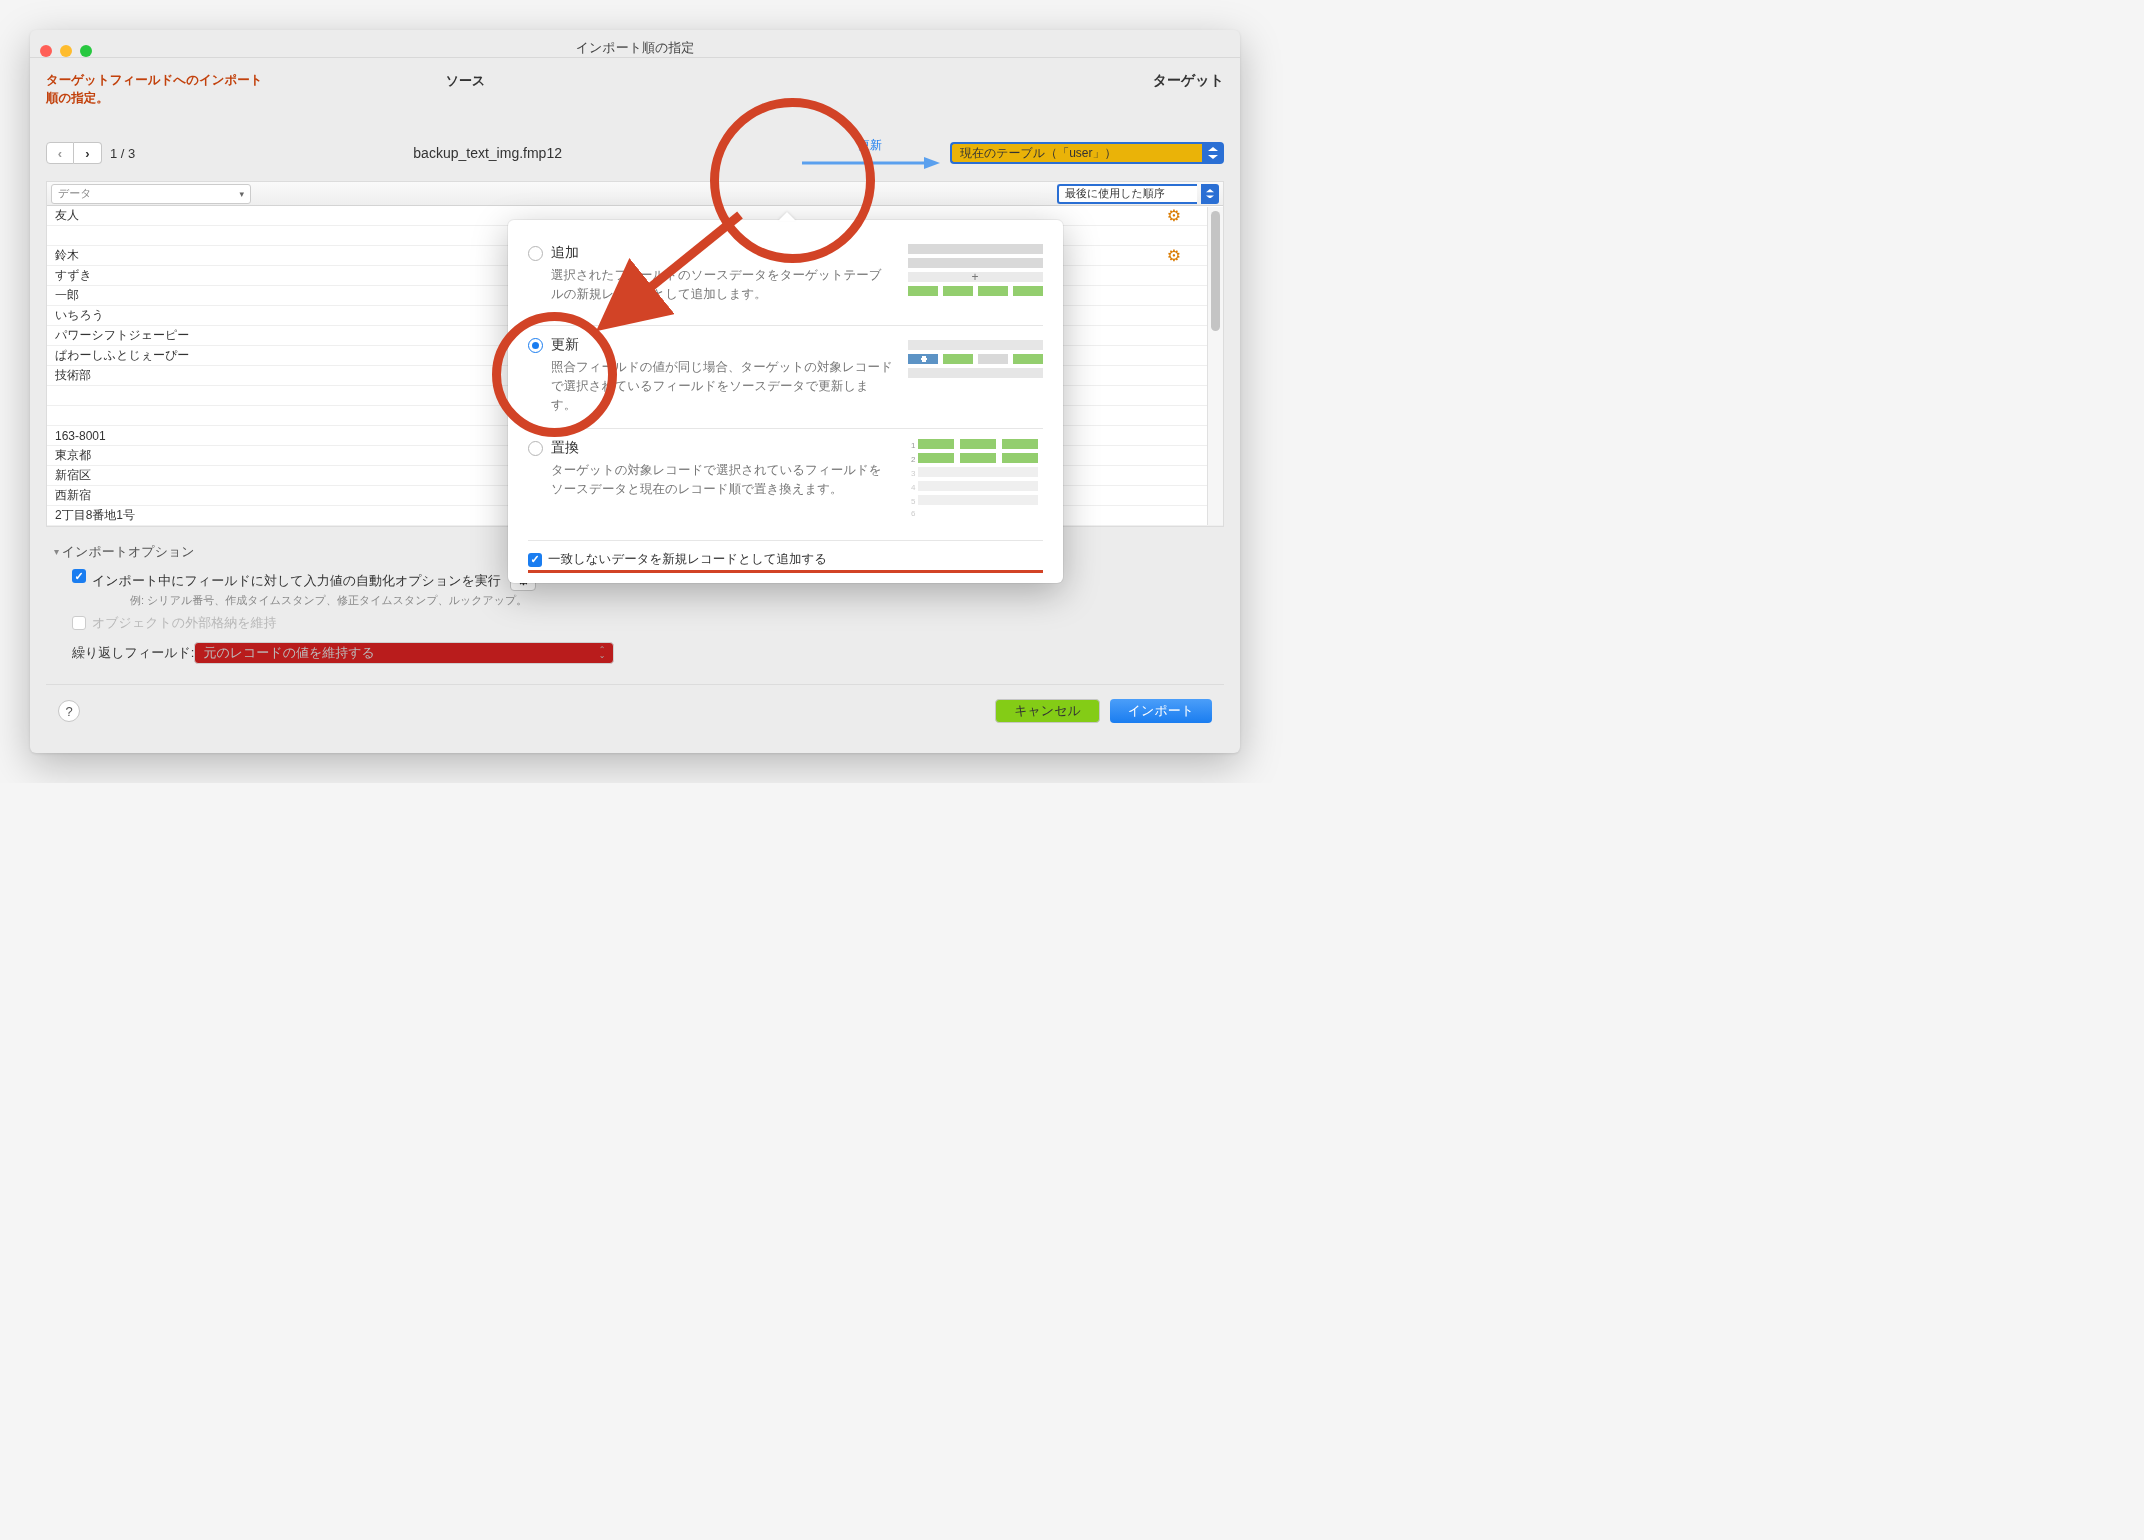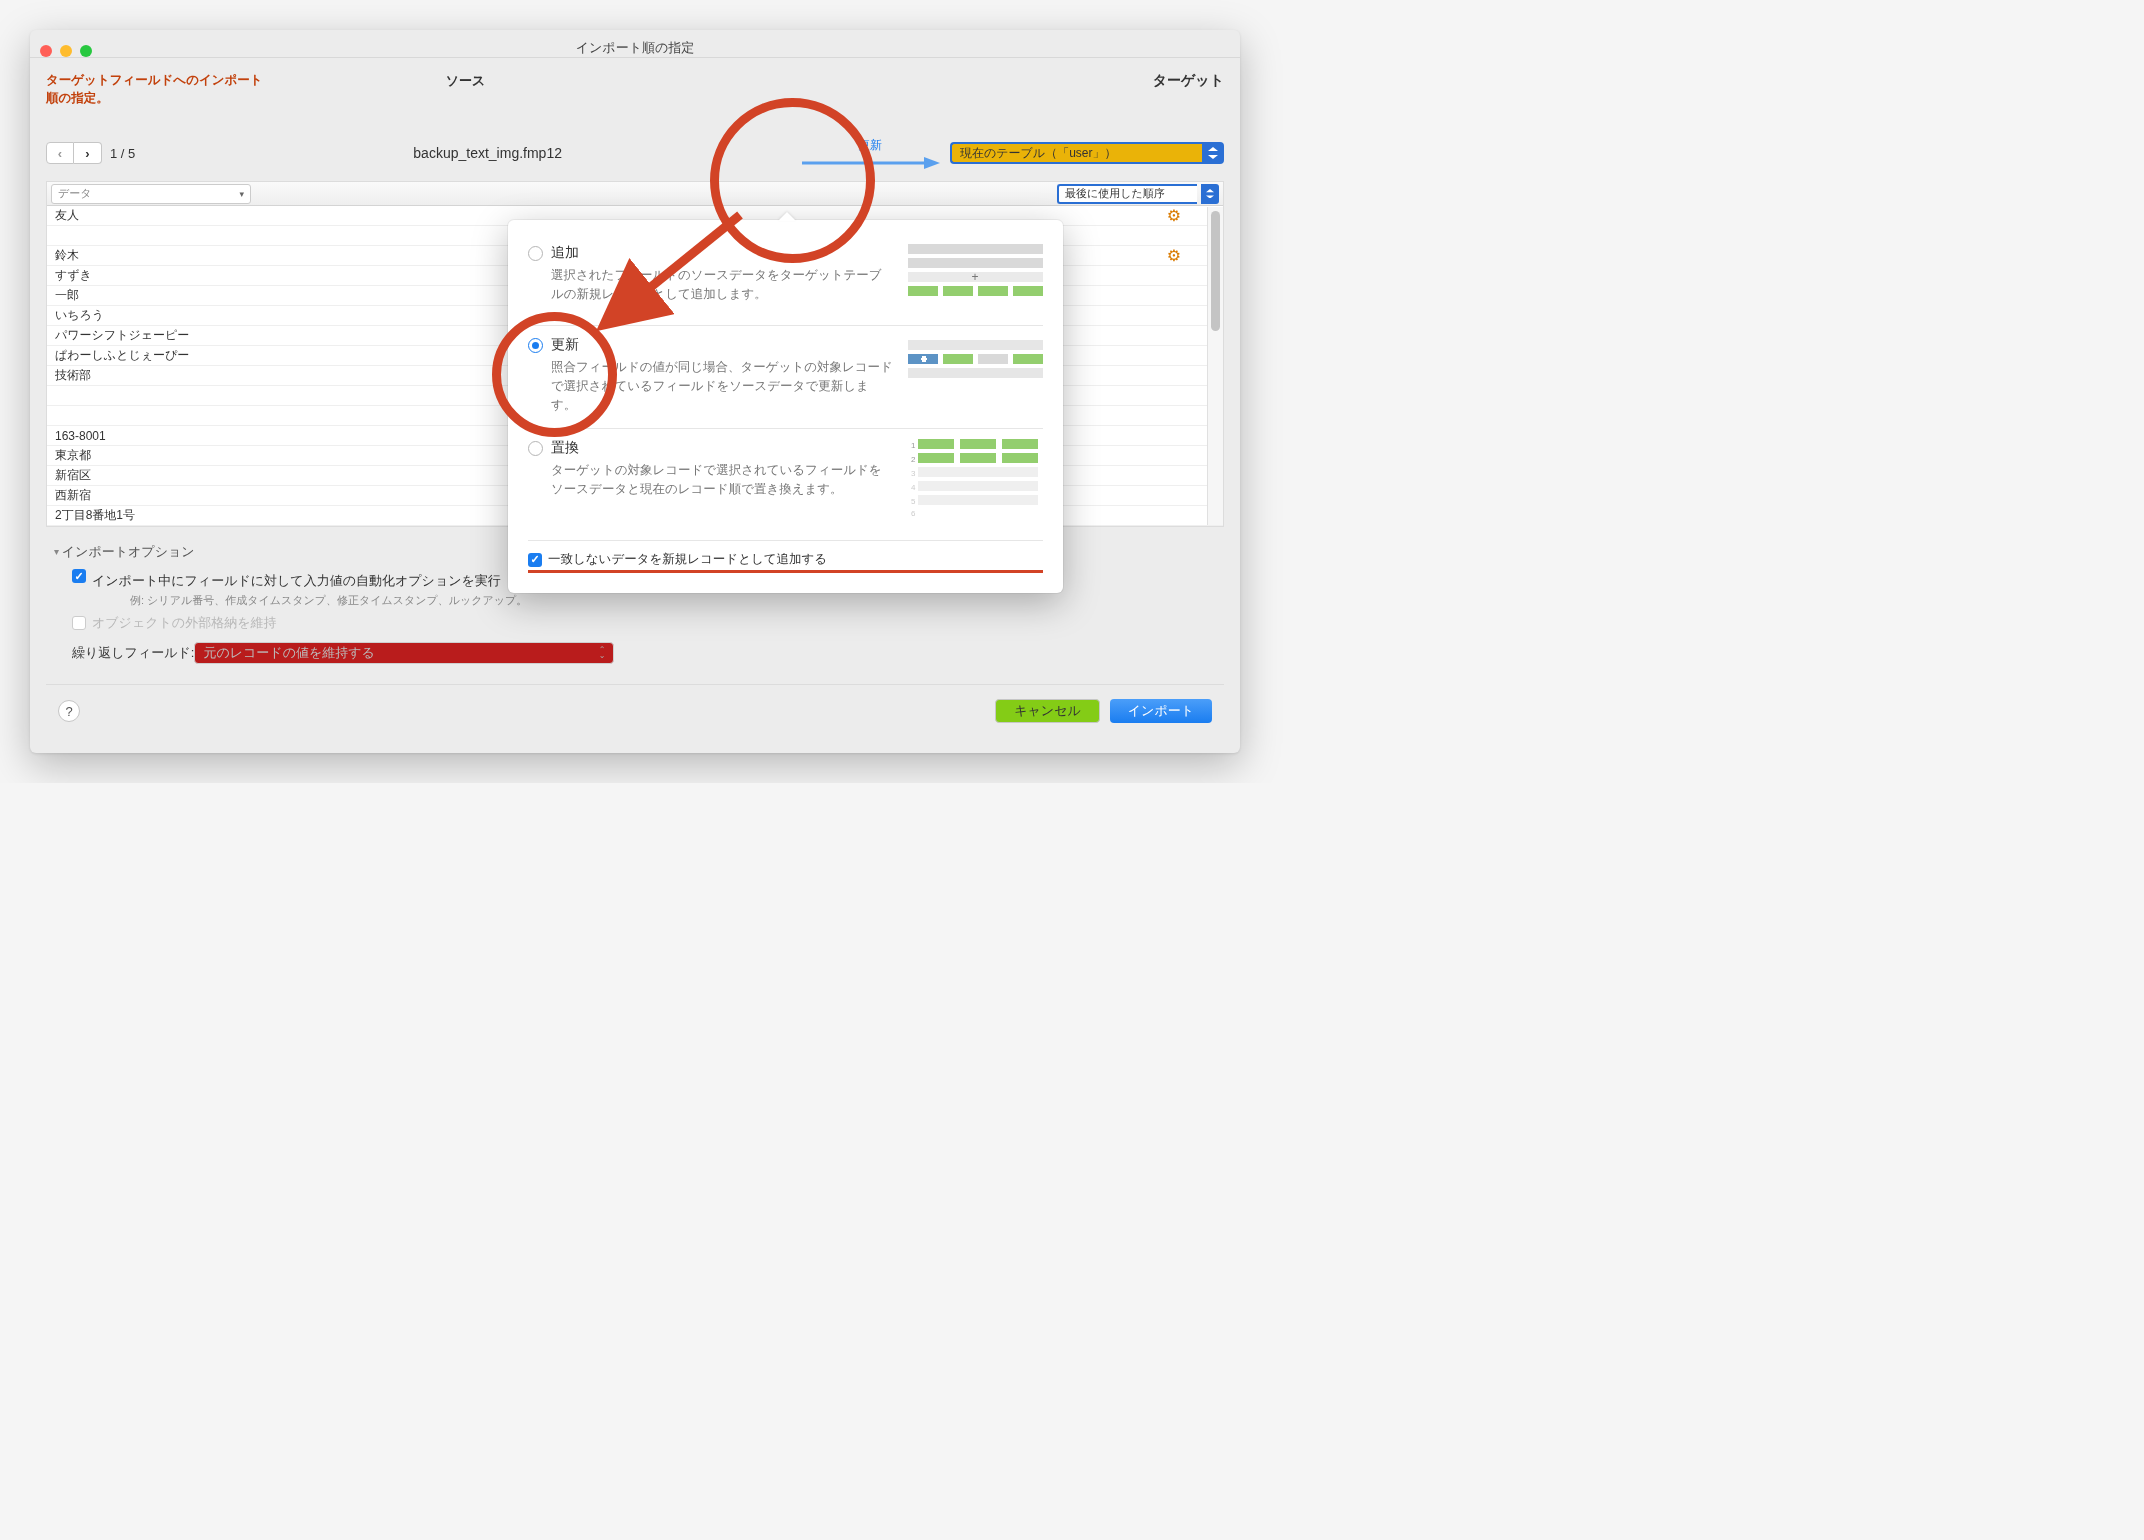--- a/index.html
+++ b/index.html
@@ -150,21 +150,21 @@
   background: #fff; border-radius: 6px;
   box-shadow: 0 10px 36px rgba(0,0,0,0.28), 0 0 0 1px rgba(0,0,0,0.05);
   z-index: 5;
 }
 .popover::before {
   content: ""; position: absolute; top: -8px; left: 270px;
   border-left: 9px solid transparent; border-right: 9px solid transparent;
   border-bottom: 9px solid #fff;
   filter: drop-shadow(0 -1px 1px rgba(0,0,0,0.1));
 }
-.popover-body { padding: 14px 20px 20px 20px; }
+.popover-body { padding: 14px 20px 10px 20px; }
 .radio-grp { display: flex; gap: 14px; padding: 10px 0 14px 0; }
 .radio-txt { flex: 1; }
 .radio-head { display: flex; align-items: center; gap: 8px; font-size: 14px; color: #333; }
 .radio {
   width: 15px; height: 15px; border-radius: 50%; border: 1px solid #b5b5b5; background: #fff;
   flex-shrink: 0;
 }
 .radio.on { border-color: #1a7df0; display: flex; align-items: center; justify-content: center; }
 .radio.on::after { content: ""; width: 7px; height: 7px; border-radius: 50%; background: #1a7df0; }
 .radio-desc { font-size: 12.5px; color: #777; margin: 4px 0 0 23px; line-height: 1.5; }
@@ -204,21 +204,21 @@
         <div class="col-mid"></div>
         <div class="col-tgt">ターゲット</div>
       </div>
     </div>
 
     <div class="file-row">
       <div class="nav-group">
         <div class="nav-btn">‹</div>
         <div class="nav-btn">›</div>
       </div>
-      <div class="page-lbl">1 / 5</div>
+      <div class="page-lbl">1 / 3</div>
       <div class="file-name">backup_text_img.fmp12</div>
       <div class="arrow-zone">
         <div class="arrow-lbl">更新</div>
         <svg class="arrow-svg" viewBox="0 0 140 14">
           <line x1="2" y1="7" x2="126" y2="7" stroke="#5aa0ee" stroke-width="3"></line>
           <polygon points="140,7 124,1 124,13" fill="#5aa0ee"></polygon>
         </svg>
       </div>
       <div class="tgt-wrap">
         <div class="tgt-select">現在のテーブル（「user」）</div>

